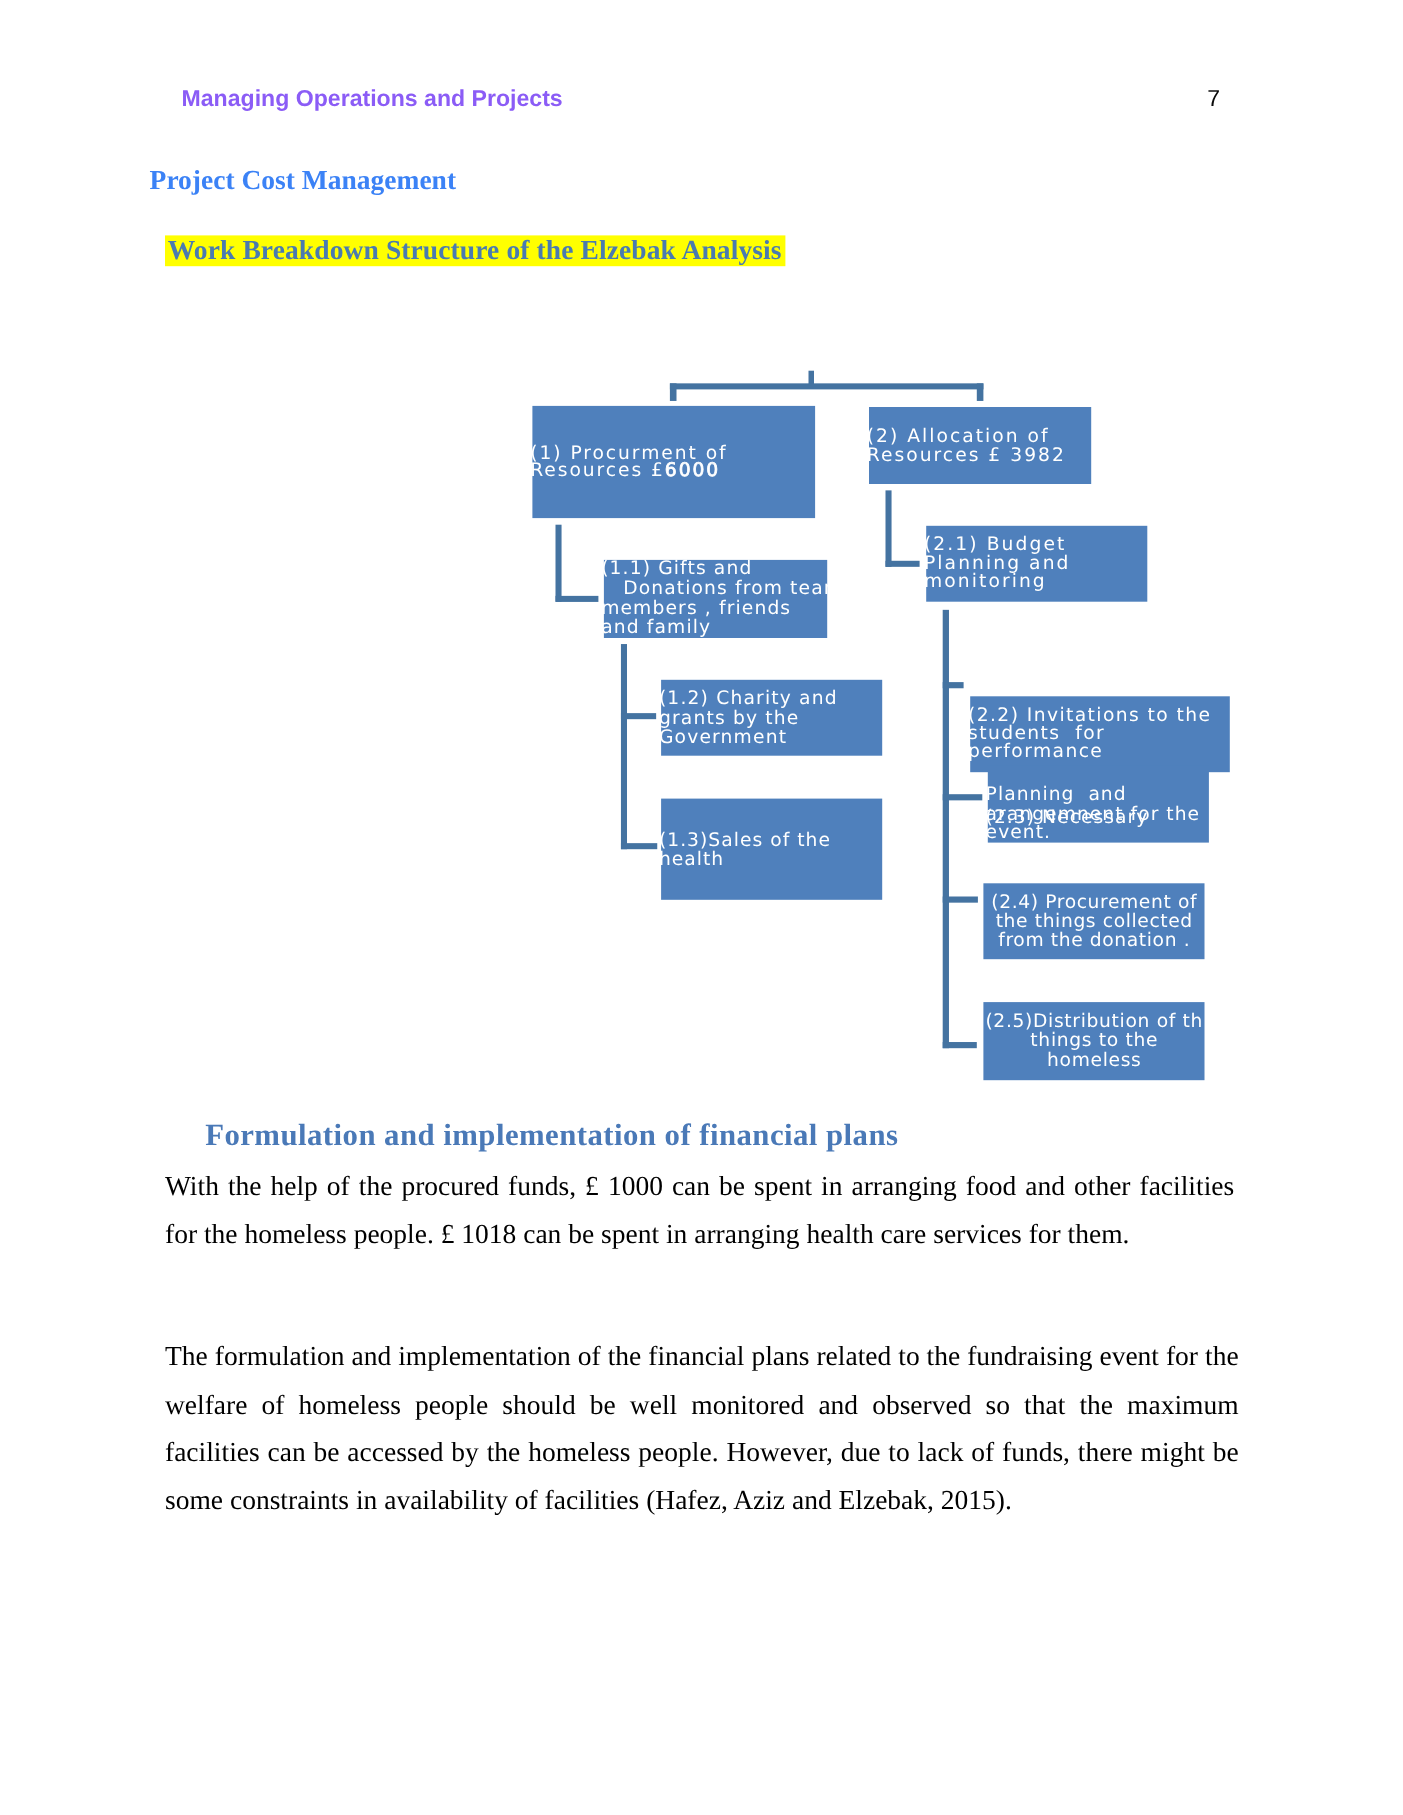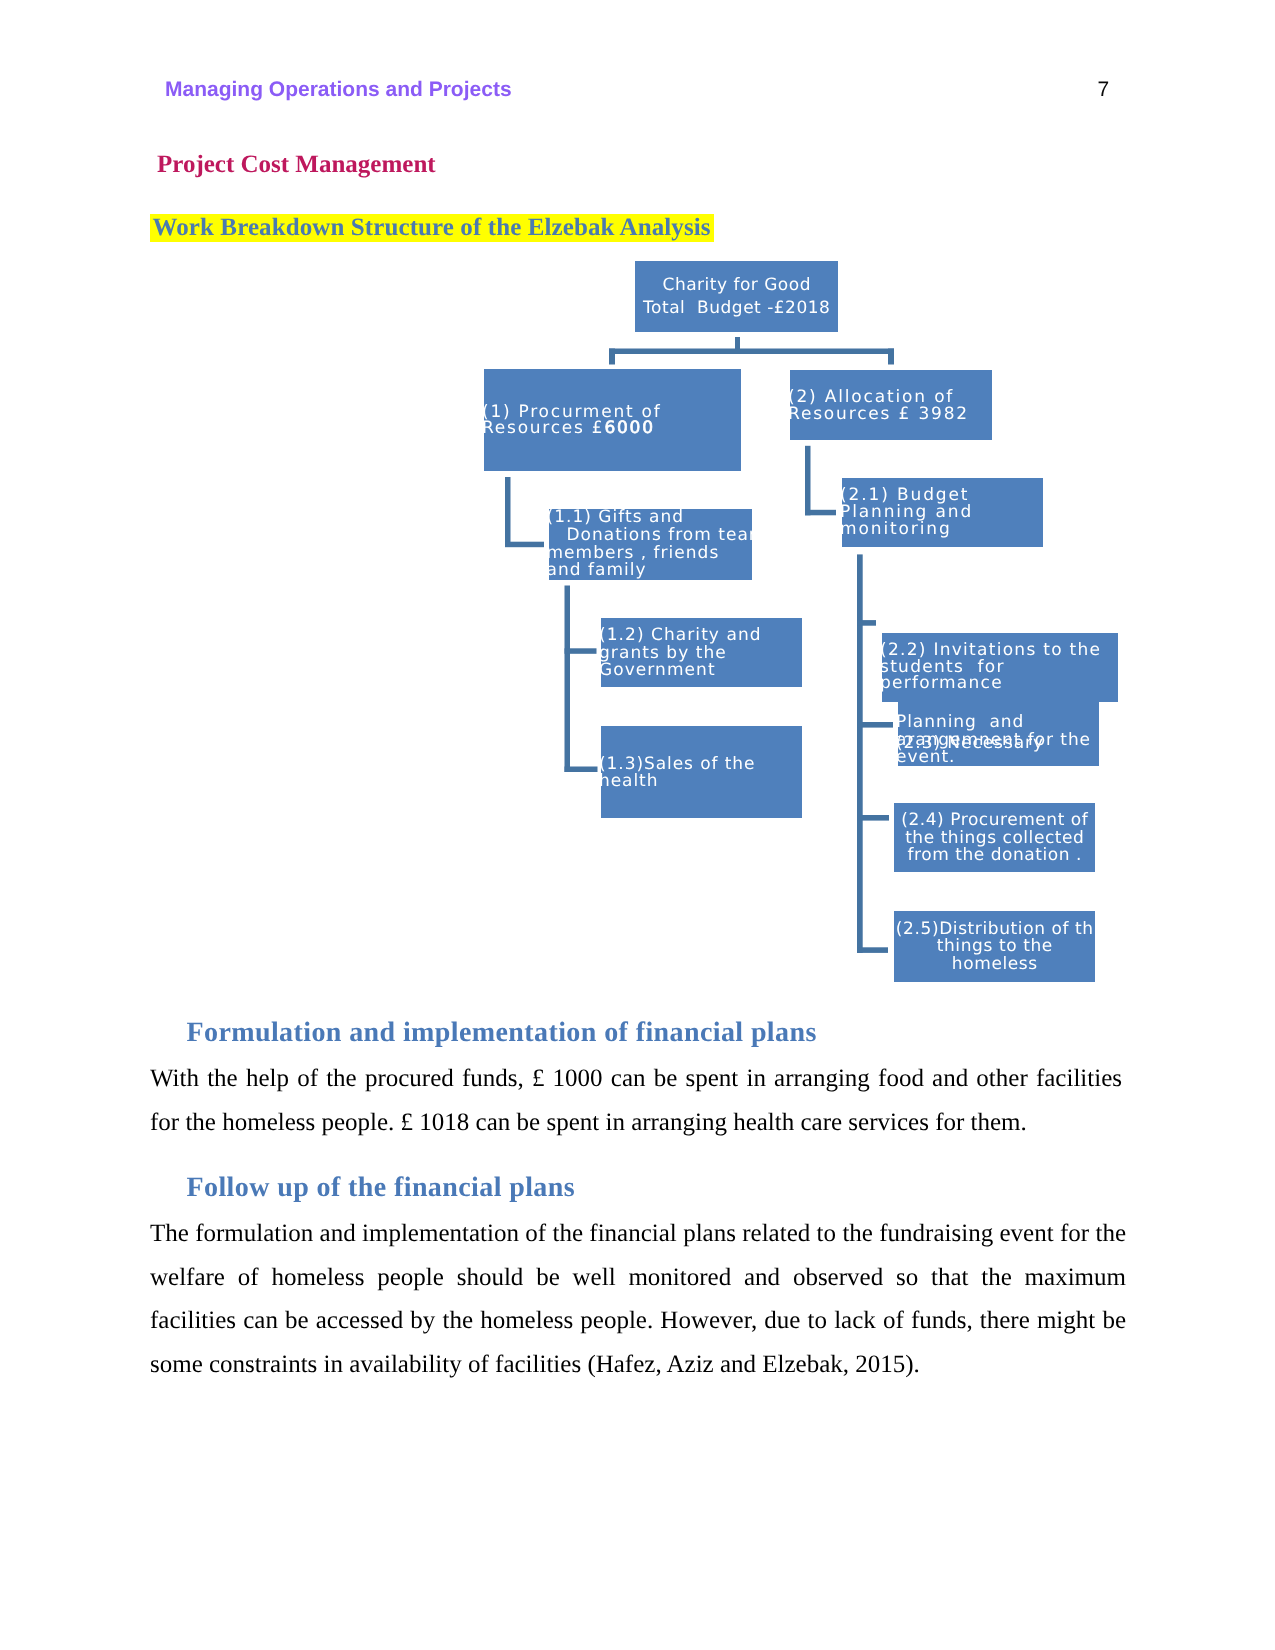--- a/index.html
+++ b/index.html
@@ -6,22 +6,22 @@
   body{width:1275px;height:1650px;background:#ffffff;position:relative;overflow:hidden;
        font-family:"Liberation Serif",serif;-webkit-font-smoothing:antialiased;
        text-rendering:geometricPrecision;}
   .page{position:absolute;left:0;top:0;width:1275px;height:1650px;transform:translateZ(0);}
 
   #hdr{position:absolute;left:165px;top:78.5px;font-family:"Liberation Sans",sans-serif;
        font-size:21px;line-height:21px;color:#8b5cf6;white-space:nowrap;font-weight:bold;}
   #pgnum{position:absolute;left:1097.5px;top:78.5px;font-family:"Liberation Sans",sans-serif;
        font-size:21px;line-height:21px;color:#0a0a0a;}
 
-  .h-dark{position:absolute;left:157px;font-family:"Liberation Serif",serif;font-weight:bold;
-          font-size:25px;line-height:25px;color:#be185d;white-space:nowrap;}
+  .h-dark{position:absolute;left:136px;font-family:"Liberation Serif",serif;font-weight:bold;
+          font-size:25px;line-height:25px;color:#3b82f6;white-space:nowrap;}
   .h-light{position:absolute;left:150.5px;font-family:"Liberation Serif",serif;font-weight:bold;
           font-size:28px;letter-spacing:0.4px;line-height:28px;color:#4a79b7;white-space:nowrap;margin-left:36px;}
   .h-hl{position:absolute;left:149.5px;font-family:"Liberation Serif",serif;font-weight:bold;
           font-size:25px;letter-spacing:0.1px;line-height:28px;color:#4a7bb0;white-space:nowrap;
           background:#ffff00;padding:0 3px;}
 
   .para{position:absolute;left:150px;width:972px;font-family:"Liberation Serif",serif;
         font-size:25px;color:#000000;text-align:justify;line-height:43.5px;
         text-align-last:left;}
 
@@ -130,24 +130,20 @@
         <rect x="805" y="509.8" width="31" height="5.5"></rect>
 
         <rect x="857" y="554.4" width="5.7" height="398.5"></rect>
         <rect x="857" y="620.1" width="19" height="5.6"></rect>
         <rect x="857" y="722.0" width="36" height="5.6"></rect>
         <rect x="857" y="815.0" width="32" height="5.6"></rect>
         <rect x="857" y="947.3" width="31" height="5.6"></rect>
       </g>
     </svg>
 
-    <div class="box b-root">
-      <span class="tx l1">Charity for Good</span>
-      <span class="tx l2">Total  Budget -£2018</span>
-    </div>
 
     <div class="box b1">
       <span class="tx l1">(1) Procurment of</span>
       <span class="tx l2"><span>Resources £</span><b>6000</b></span>
     </div>
 
     <div class="box b2">
       <span class="tx l1">(2) Allocation of</span>
       <span class="tx l2">Resources £ 3982</span>
     </div>
@@ -198,16 +194,15 @@
     <div class="box b25">
       <span class="tx l1">(2.5)Distribution of th</span>
       <span class="tx l2">things to the</span>
       <span class="tx l3">homeless</span>
     </div>
   </div>
 
   <div class="h-light" style="top:1019px">Formulation and implementation of financial plans</div>
   <div class="para" style="top:1057px;width:972px">With the help of the procured funds, £ 1000 can be spent in arranging food and other facilities for the homeless people. £ 1018 can be spent in arranging health care services for them.</div>
 
-  <div class="h-light" style="top:1174px">Follow up of the financial plans</div>
   <div class="para last" style="top:1212px;width:976px">The formulation and implementation of the financial plans related to the fundraising event for the welfare of homeless people should be well monitored and observed so that the maximum facilities can be accessed by the homeless people. However, due to lack of funds, there might be some constraints in availability of facilities (Hafez, Aziz and Elzebak, 2015).</div>
 
 </div>
 
 </body></html>

